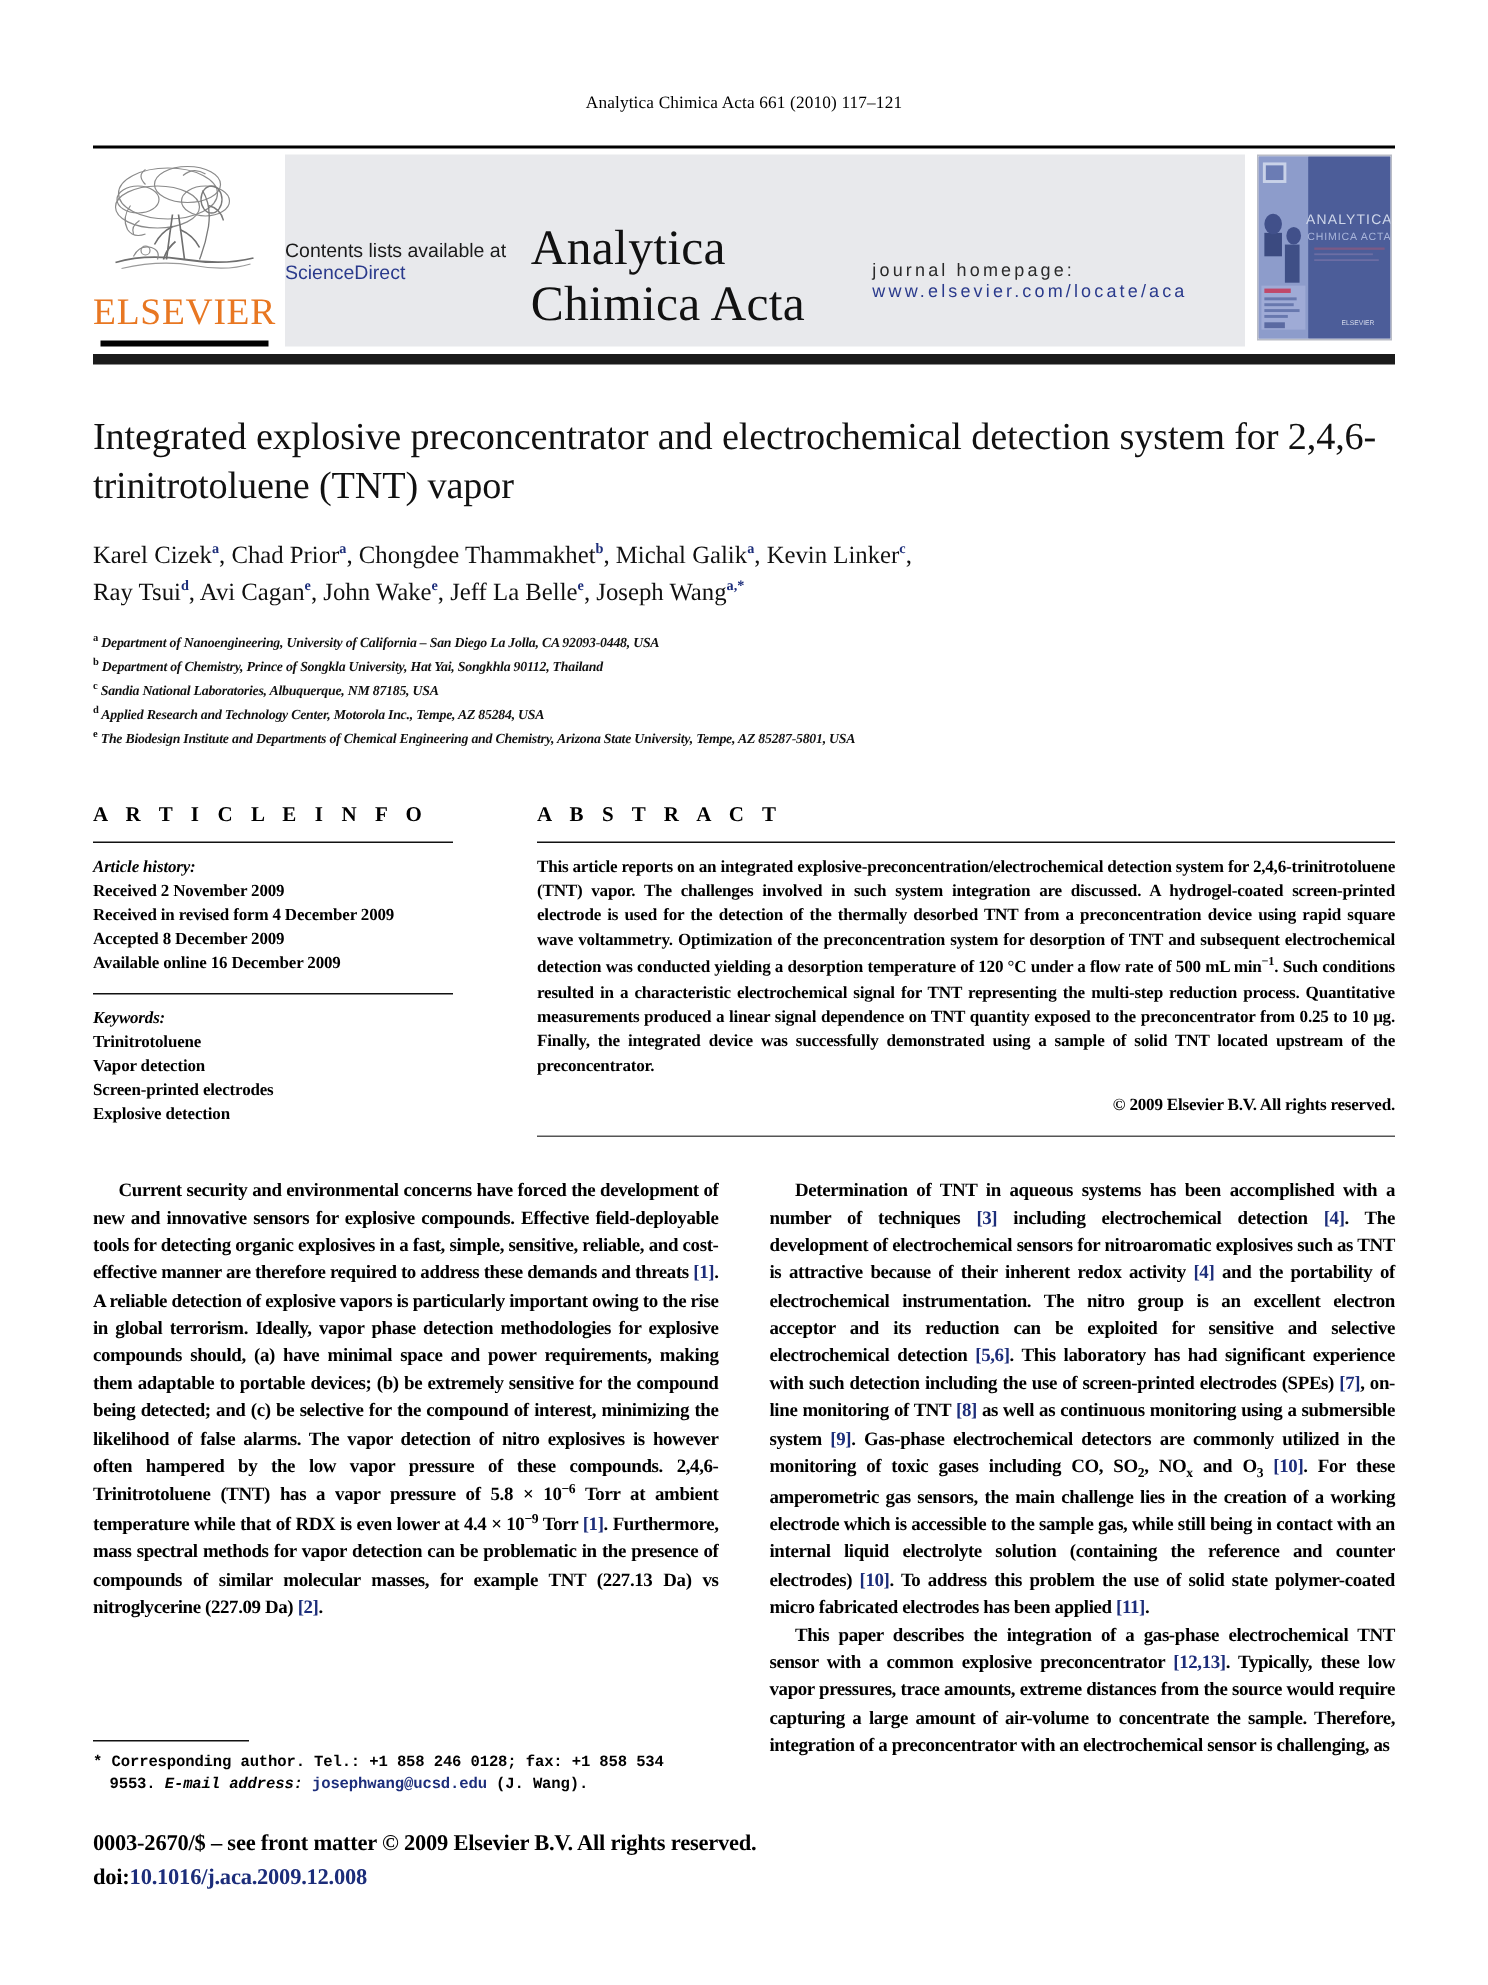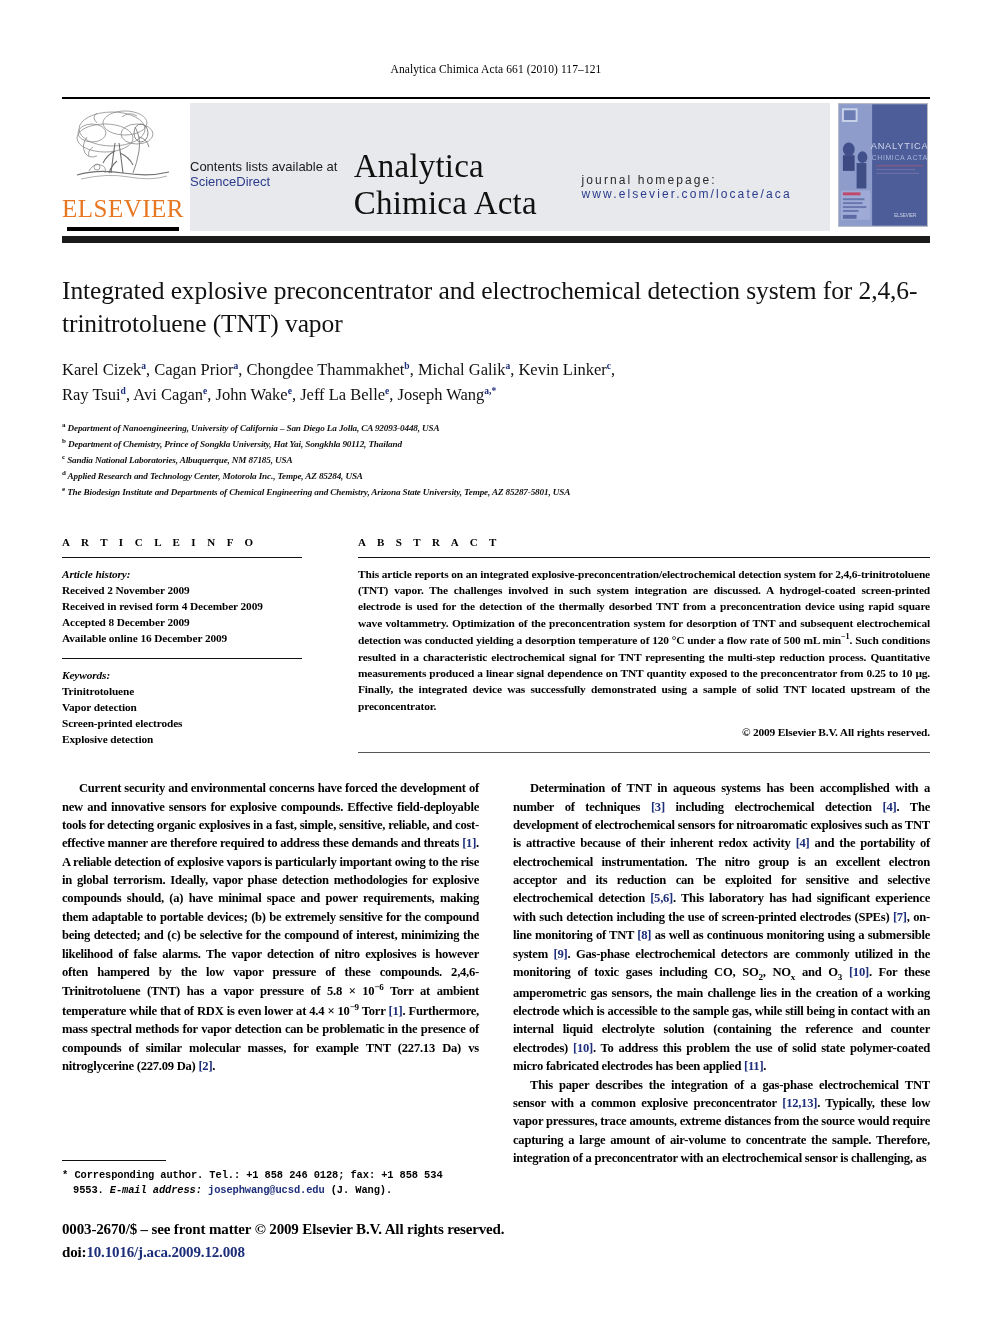--- a/index.html
+++ b/index.html
@@ -168,21 +168,21 @@
   .col-info {
     width: 240px;
     flex: 0 0 240px;
   }
   .col-abstract {
     flex: 1 1 auto;
     margin-left: 56px;
   }
   .sec-head {
     font-family: "Liberation Serif", serif;
-    font-size: 11px;
+    font-size: 14px;
     font-weight: bold;
     letter-spacing: 4.4px;
   }
   .hr-thin {
     border: 0;
     border-top: 1.6px solid #111;
     margin: 9px 0 8px 0;
   }
   .hr-thin.ab {
     margin-right: 0;
@@ -379,21 +379,21 @@
         <rect x="38" y="70" width="44" height="1.2" fill="#6d6ea4"></rect>
         <text x="79" y="115" fill="#d2d8ea" font-family="Liberation Sans, sans-serif" font-size="4.6" text-anchor="end">ELSEVIER</text>
       </svg>
     </div>
   </div>
   <div class="masthead-rule"></div>
 
   <div class="article-title">Integrated explosive preconcentrator and electrochemical detection system for 2,4,6-trinitrotoluene (TNT) vapor</div>
 
   <div class="authors">
-    <span>Karel Cizek</span><sup>a</sup><span>, </span><span>Cagan Prior</span><sup>a</sup><span>, </span><span>Chongdee Thammakhet</span><sup>b</sup><span>, </span><span>Michal Galik</span><sup>a</sup><span>, </span><span>Kevin Linker</span><sup>c</sup><span>, </span><br>
+    <span>Karel Cizek</span><sup>a</sup><span>, </span><span>Chad Prior</span><sup>a</sup><span>, </span><span>Chongdee Thammakhet</span><sup>b</sup><span>, </span><span>Michal Galik</span><sup>a</sup><span>, </span><span>Kevin Linker</span><sup>c</sup><span>, </span><br>
     <span>Ray Tsui</span><sup>d</sup><span>, </span><span>Avi Cagan</span><sup>e</sup><span>, </span><span>John Wake</span><sup>e</sup><span>, </span><span>Jeff La Belle</span><sup>e</sup><span>, </span><span>Joseph Wang</span><sup>a,*</sup>
   </div>
 
   <div class="affiliations">
     <div class="aff"><sup>a</sup> <span>Department of Nanoengineering, University of California – San Diego La Jolla, CA 92093-0448, USA</span></div>
     <div class="aff"><sup>b</sup> <span>Department of Chemistry, Prince of Songkla University, Hat Yai, Songkhla 90112, Thailand</span></div>
     <div class="aff"><sup>c</sup> <span>Sandia National Laboratories, Albuquerque, NM 87185, USA</span></div>
     <div class="aff"><sup>d</sup> <span>Applied Research and Technology Center, Motorola Inc., Tempe, AZ 85284, USA</span></div>
     <div class="aff"><sup>e</sup> <span>The Biodesign Institute and Departments of Chemical Engineering and Chemistry, Arizona State University, Tempe, AZ 85287-5801, USA</span></div>
   </div>

